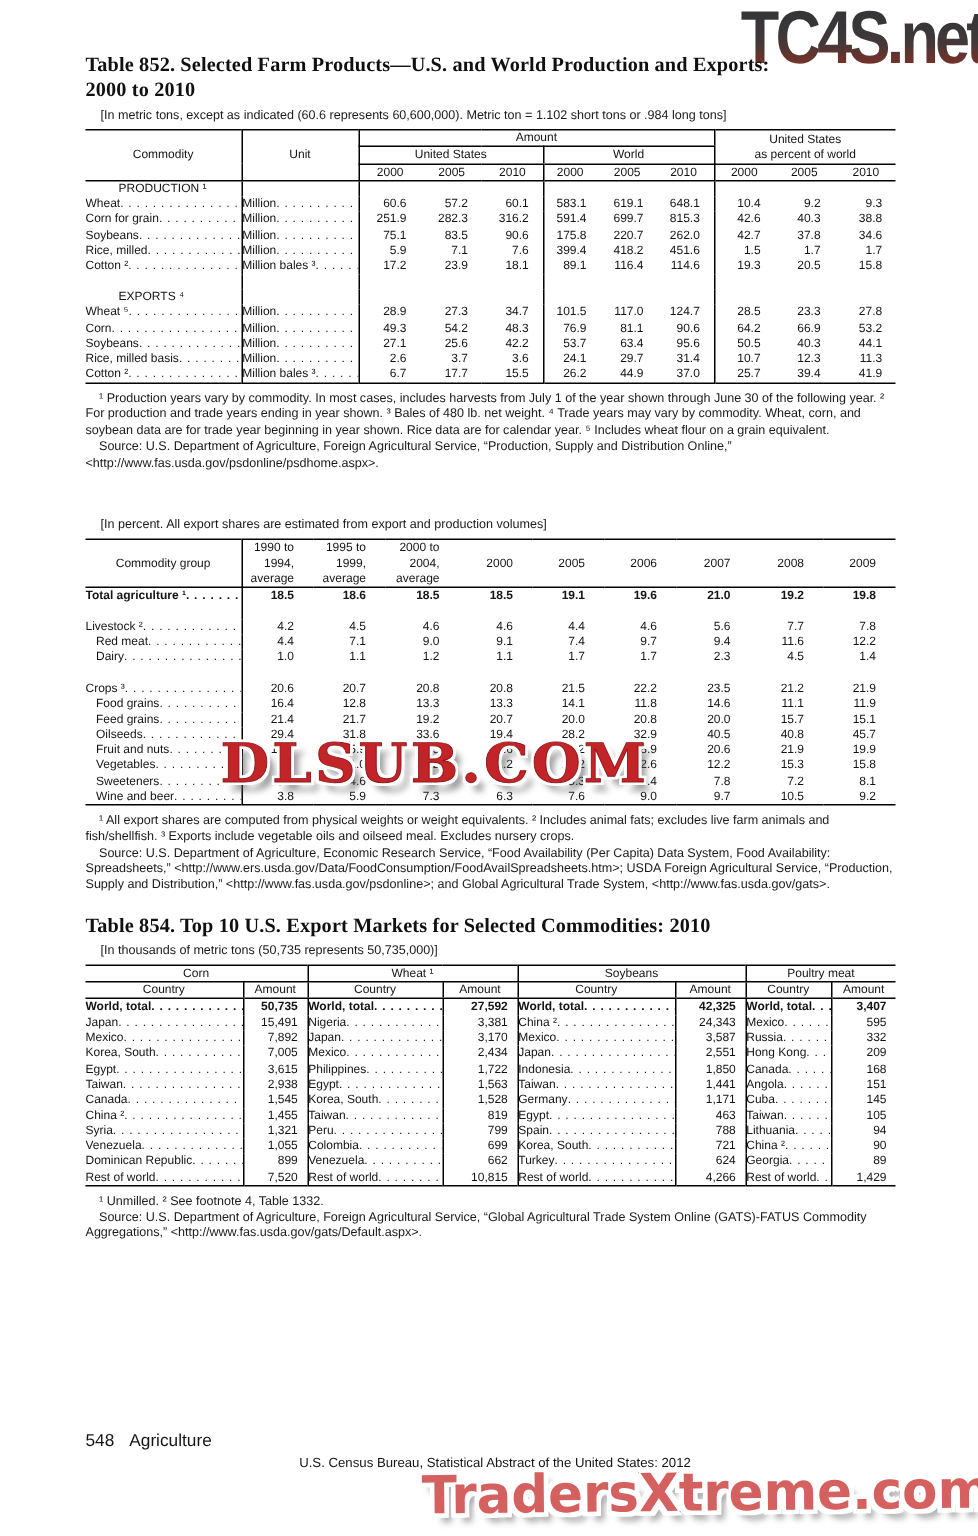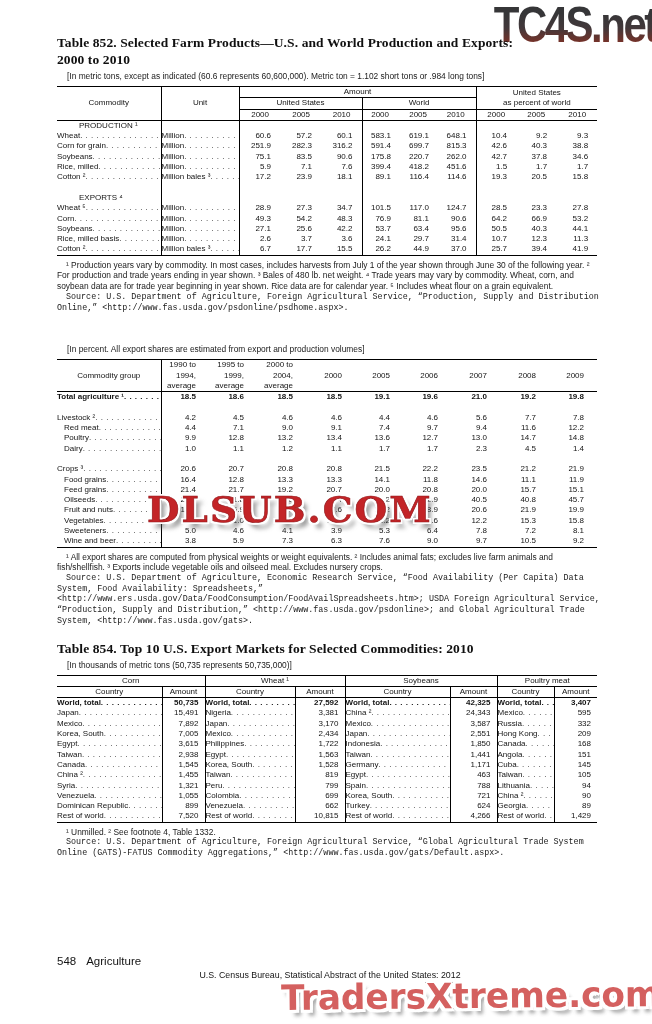--- a/index.html
+++ b/index.html
@@ -34,21 +34,21 @@
   .lead{display:flex;min-width:0;}
   .lbl{white-space:nowrap;}
   .ind .lbl{padding-left:7px;}
   .dots{flex:1;overflow:hidden;white-space:nowrap;}
   .dots::before{content:" . . . . . . . . . . . . . . . . . . . . . . . . . . . . . . . .";letter-spacing:.5px;}
   .t852 tbody td,.t853 tbody td,.t854 tbody td{height:10.3px;}
 
   
   .fn{font-size:8.4px;line-height:10.7px;margin:0;text-indent:9px;white-space:normal;color:#1a1a1a;}
   .fn-block{margin-top:4px;}
-  .fn + .fn{margin-top:0;font-family:Liberation Mono, monospace;}
+  .fn + .fn{margin-top:0;}
 
   .mt852{margin-bottom:31px;}
   .mt853{margin-bottom:13px;}
 
   
   .footer-left{position:absolute;left:57px;top:955px;font-size:11.5px;z-index:1;}
   .footer-left .pgnum{margin-right:10px;}
   .footer-credit{position:absolute;left:57px;top:970px;width:546px;text-align:center;
                  font-size:8.8px;z-index:1;}
 
@@ -507,37 +507,20 @@
               <td class="num">9.1</td>
               <td class="num">7.4</td>
               <td class="num">9.7</td>
               <td class="num">9.4</td>
               <td class="num">11.6</td>
               <td class="num">12.2</td>
             </tr>
             <tr>
               <td class="vr ind">
                 <div class="lead">
-                  <span class="lbl">Poultry</span>
-                  <span class="dots"></span>
-                </div>
-              </td>
-              <td class="num">9.9</td>
-              <td class="num">12.8</td>
-              <td class="num">13.2</td>
-              <td class="num">13.4</td>
-              <td class="num">13.6</td>
-              <td class="num">12.7</td>
-              <td class="num">13.0</td>
-              <td class="num">14.7</td>
-              <td class="num">14.8</td>
-            </tr>
-            <tr>
-              <td class="vr ind">
-                <div class="lead">
                   <span class="lbl">Dairy</span>
                   <span class="dots"></span>
                 </div>
               </td>
               <td class="num">1.0</td>
               <td class="num">1.1</td>
               <td class="num">1.2</td>
               <td class="num">1.1</td>
               <td class="num">1.7</td>
               <td class="num">1.7</td>

